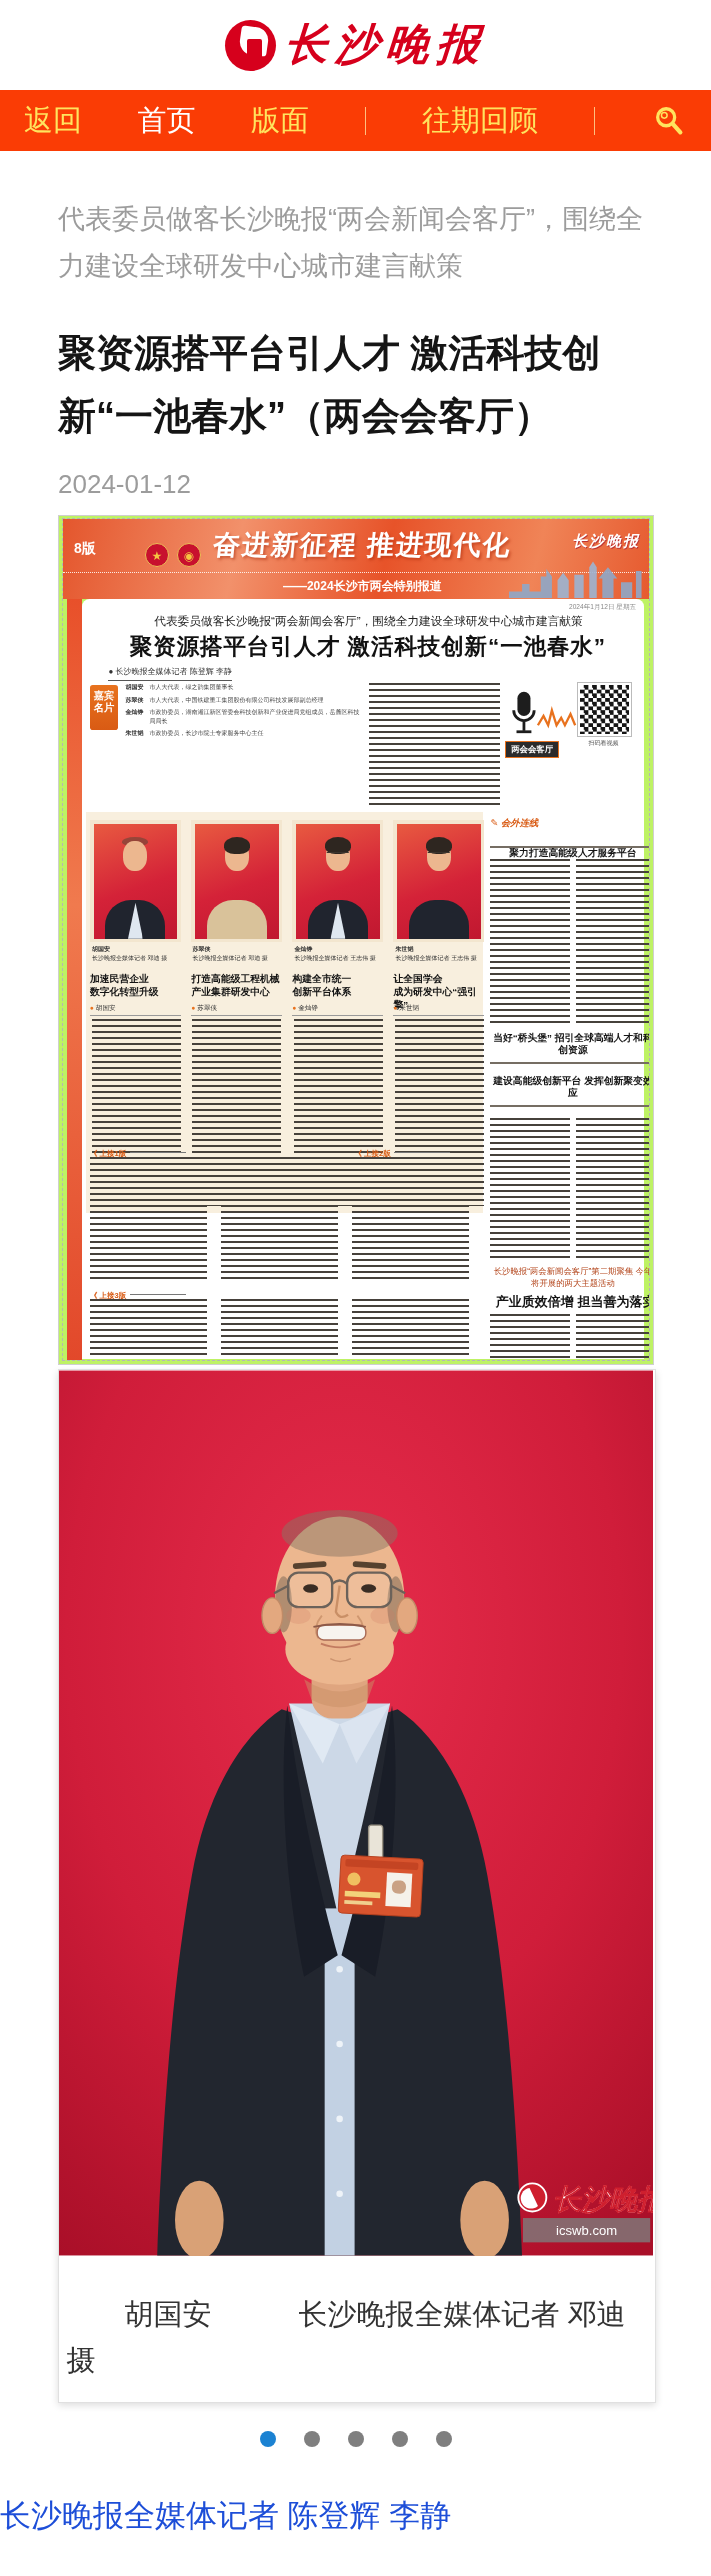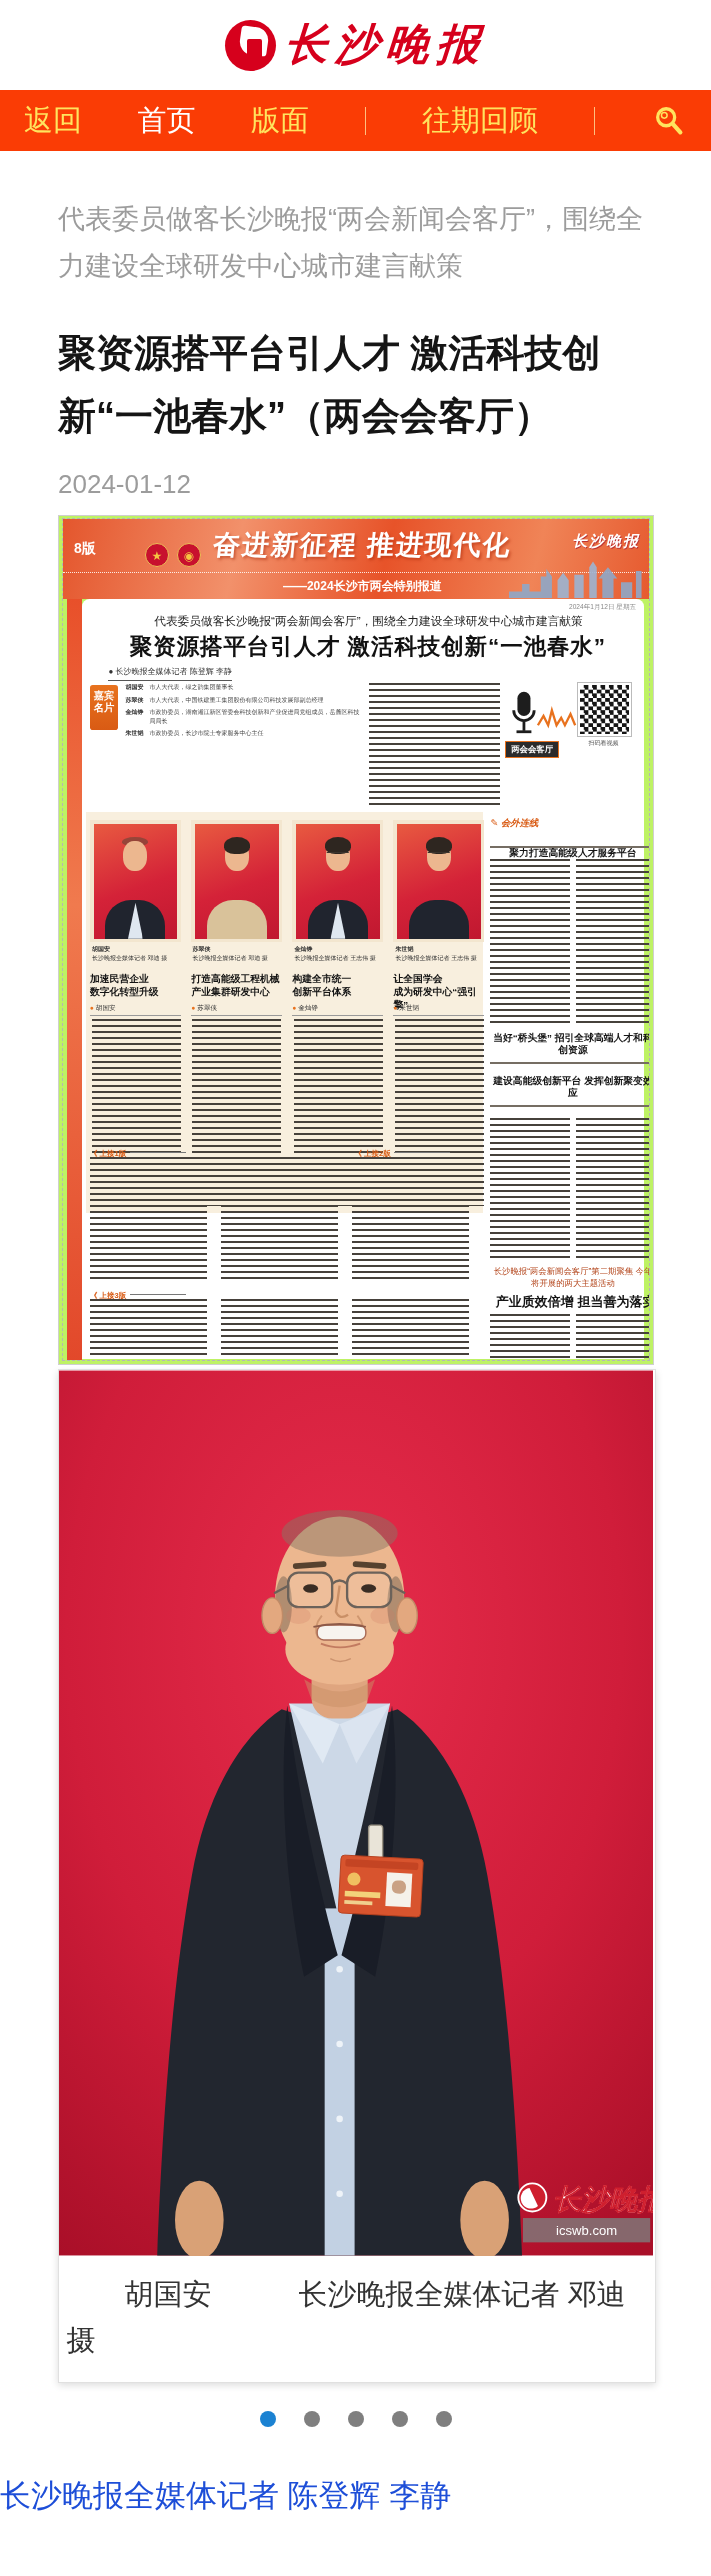--- a/index.html
+++ b/index.html
@@ -80,21 +80,21 @@
   .sb-tag{font-size:9.4px;font-weight:bold;color:#d95b14;}
   .sb-h{font-size:9.8px;font-weight:900;color:#151515;text-align:center;line-height:12px;}
   .sb-h.big{font-size:13px;line-height:15px;text-align:right;}
   .sb-notice{font-size:8.4px;color:#b3441a;text-align:center;line-height:11.2px;}
   .jump{font-size:7.5px;font-weight:bold;color:#d95b14;white-space:nowrap;}
   .jump-rule{display:inline-block;vertical-align:middle;width:56px;height:0.9px;background:#777;margin-left:3.7px;}
 
   
   .media-card{position:relative;margin:4.7px 0 0 58px;width:596px;border:0.9px solid #e0e0e0;box-shadow:0 2.8px 7.5px rgba(0,0,0,.14);background:#fff;}
   .photo-wrap{width:594px;height:886px;overflow:hidden;position:relative;}
-  .caption-card{width:594px;box-sizing:border-box;padding:15px 7.5px 19px;font-size:29px;line-height:46px;color:#333;background:#fff;}
+  .caption-card{width:594px;box-sizing:border-box;padding:15px 7.5px 19px;font-size:29px;line-height:46px;color:#333;background:#fff;margin-top:20px;}
 
   
   .dots{margin-top:28px;text-align:center;}
   .dot{display:inline-block;width:16px;height:16px;border-radius:50%;background:#7f7f7f;margin:0 12px;}
   .dot.active{background:#1b82d2;}
   .reporter-line{margin-top:45px;text-align:left;font-size:31px;color:#1d4ed8;font-weight:500;}
 </style>
 </head>
 <body>
 

